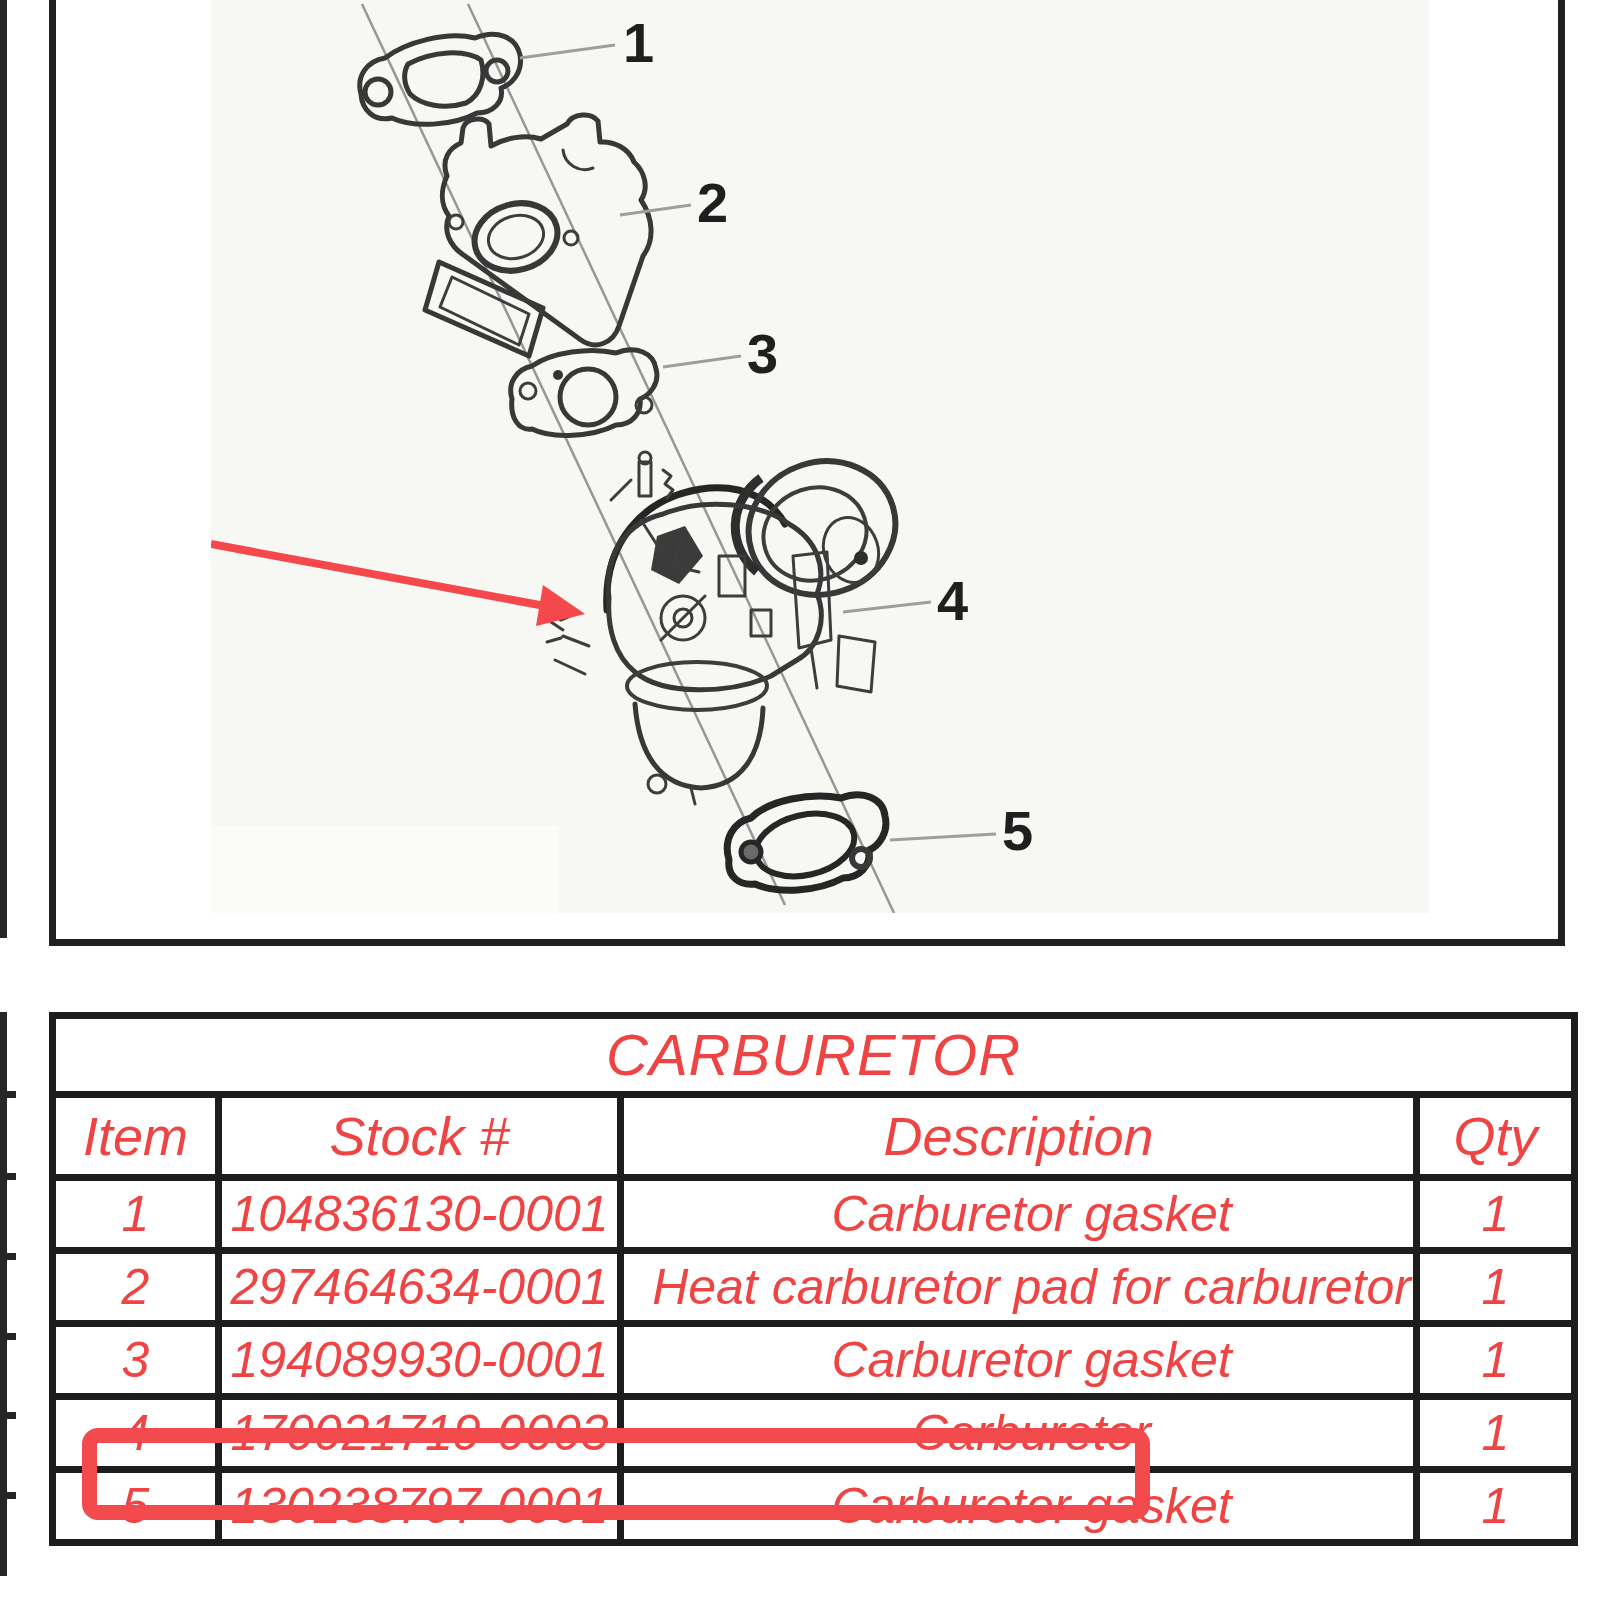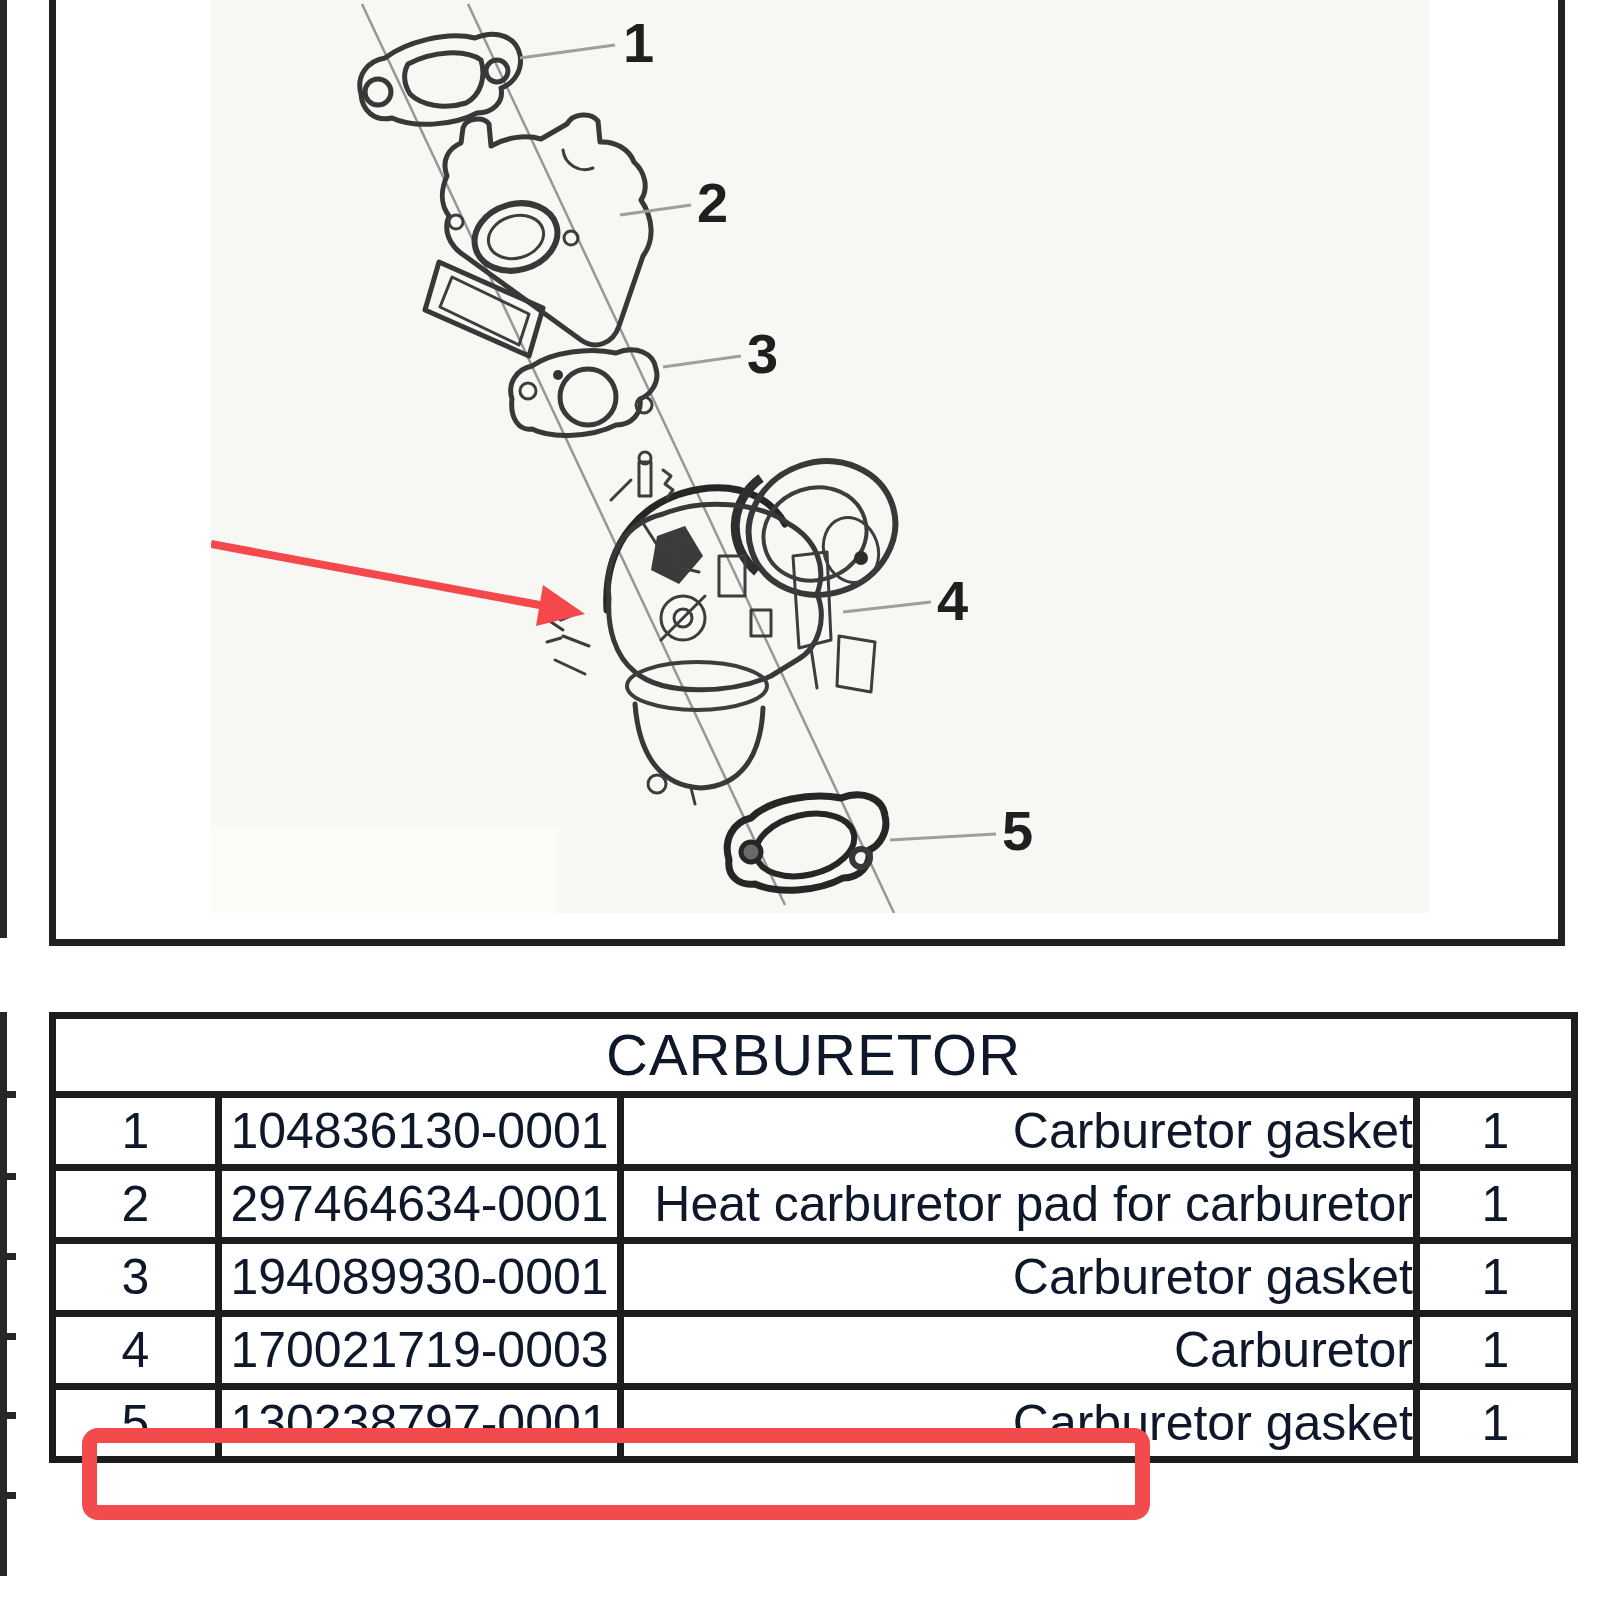--- a/index.html
+++ b/index.html
@@ -14,25 +14,25 @@
   #diagram-box{position:absolute;left:49px;top:-14px;width:1516px;height:960px;
                box-sizing:border-box;border:7px solid #212121;background:#ffffff;}
 
   
   #diagram-svg{position:absolute;left:211px;top:0px;width:1218px;height:913px;}
 
   
   #parts-table{position:absolute;left:49px;top:1012px;width:1522px;
                border-collapse:collapse;table-layout:fixed;}
   #parts-table td{border:7px solid #1d1d1d;vertical-align:middle;
-                  font-size:50px;line-height:1;color:#0f172a;
-                  text-align:center;padding:0;overflow:hidden;white-space:nowrap;}
+                  font-size:50px;line-height:1;color:#ef4444;
+                  text-align:center;padding:0;overflow:hidden;white-space:nowrap;font-style:italic;}
   #parts-table tr.title-row td{font-size:58px;letter-spacing:1px;height:72px;}
   #parts-table tr.header-row td{font-size:54px;height:76px;}
-  #parts-table td.desc{text-align:right;padding-left:26px;}
+  #parts-table td.desc{text-align:center;padding-left:26px;}
   #parts-table tr.data-row{height:73px;}
 
   
   #highlight-box{position:absolute;left:82px;top:1428px;width:1068px;height:92px;
                  box-sizing:border-box;border:15px solid #f24a4d;border-radius:16px;
                  background:transparent;pointer-events:none;}
 
   
   .ln{fill:none;stroke:#383838;stroke-width:5;stroke-linejoin:round;stroke-linecap:round;}
   .ln-t{fill:none;stroke:#3d3d3d;stroke-width:3;stroke-linejoin:round;stroke-linecap:round;}
@@ -153,20 +153,26 @@
     <colgroup>
         <col style="width:166px">
         <col style="width:402px">
         <col style="width:796px">
         <col style="width:158px">
       </colgroup>
     <tbody>
         <tr class="title-row">
       <td colspan="4">CARBURETOR</td>
     </tr>
+    <tr class="header-row">
+      <td>Item</td>
+      <td>Stock #</td>
+      <td>Description</td>
+      <td>Qty</td>
+    </tr>
     <tr class="data-row">
       <td>1</td>
       <td>104836130-0001</td>
       <td class="desc">Carburetor gasket</td>
       <td>1</td>
     </tr>
     <tr class="data-row">
       <td>2</td>
       <td>297464634-0001</td>
       <td class="desc">Heat carburetor pad for carburetor</td>

